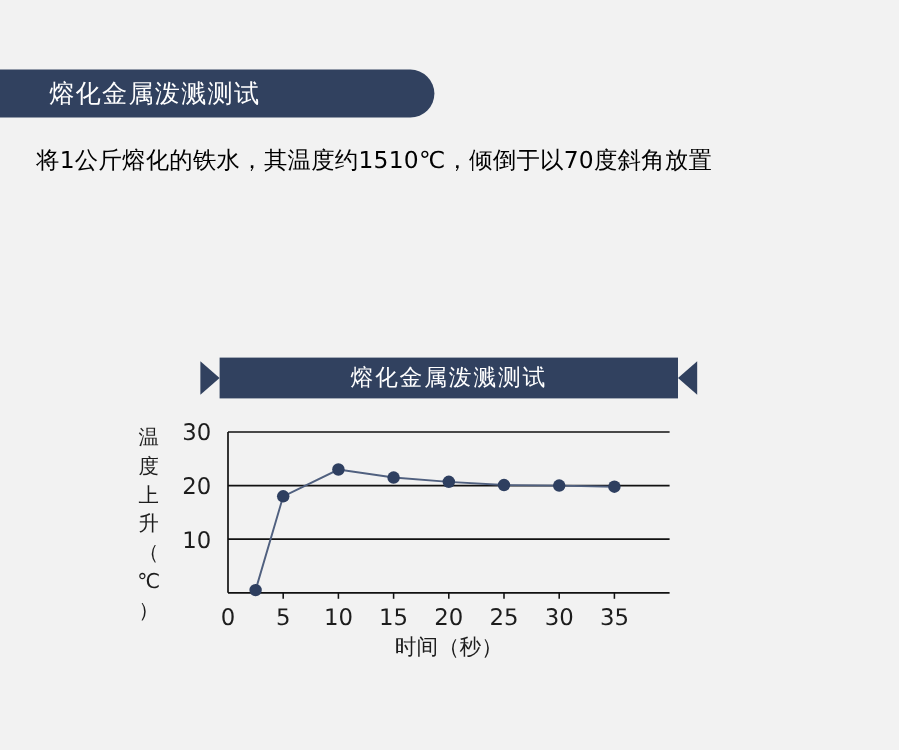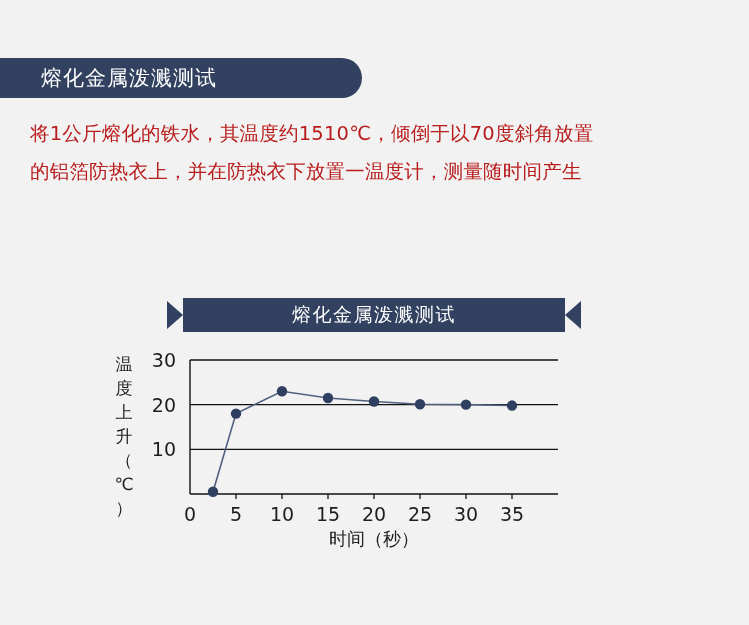--- a/index.html
+++ b/index.html
@@ -40,21 +40,21 @@
   }
 
   
   #intro-paragraph {
     position: absolute;
     left: 30px;
     top: 115px;
     width: 692px;
     font-size: 19.5px;
     line-height: 38px;
-    color: #b91c1c;
+    color: #000000;
     letter-spacing: 0.2px;
   }
   #intro-paragraph .para-line {
     display: block;
     white-space: nowrap;
   }
 
   
   #chart-block {
     position: absolute;
@@ -139,21 +139,20 @@
 </style>
 </head>
 <body>
 
 <div id="section-banner">
   <span class="banner-text">熔化金属泼溅测试</span>
 </div>
 
 <div id="intro-paragraph">
   <span class="para-line">将1公斤熔化的铁水，其温度约1510℃，倾倒于以70度斜角放置</span>
-  <span class="para-line">的铝箔防热衣上，并在防热衣下放置一温度计，测量随时间产生</span>
 </div>
 
 <div id="chart-block">
 
   <div id="chart-title-bar">
     <span class="arrow-left"></span>
     <div class="bar-body">
       <span class="bar-title">熔化金属泼溅测试</span>
     </div>
     <span class="arrow-right"></span>

